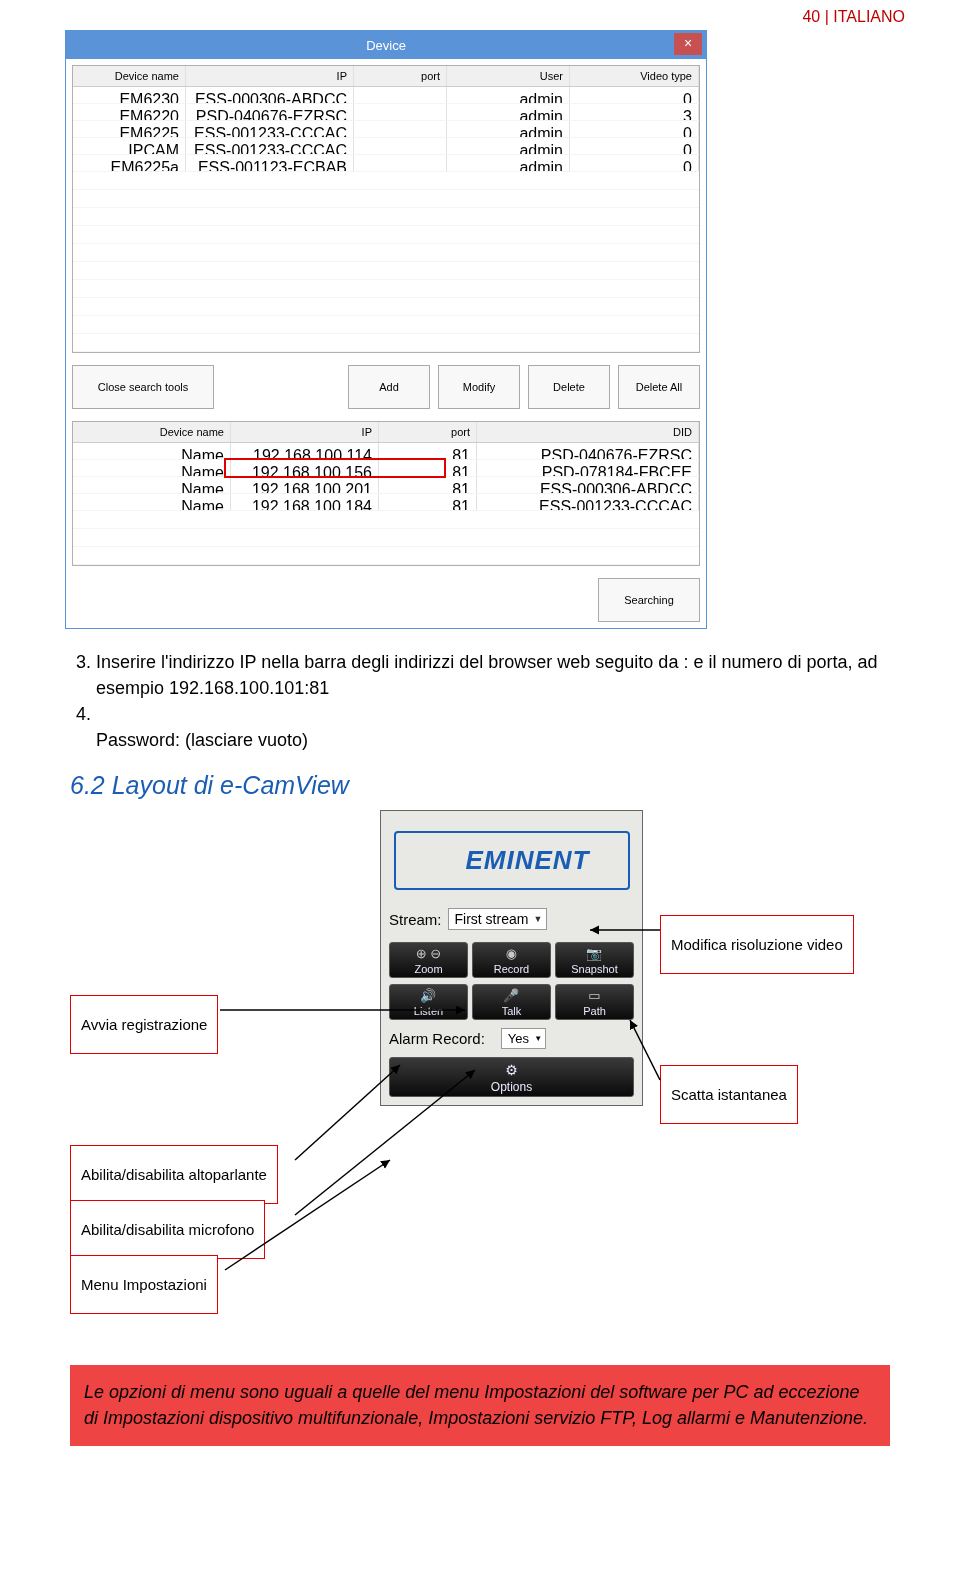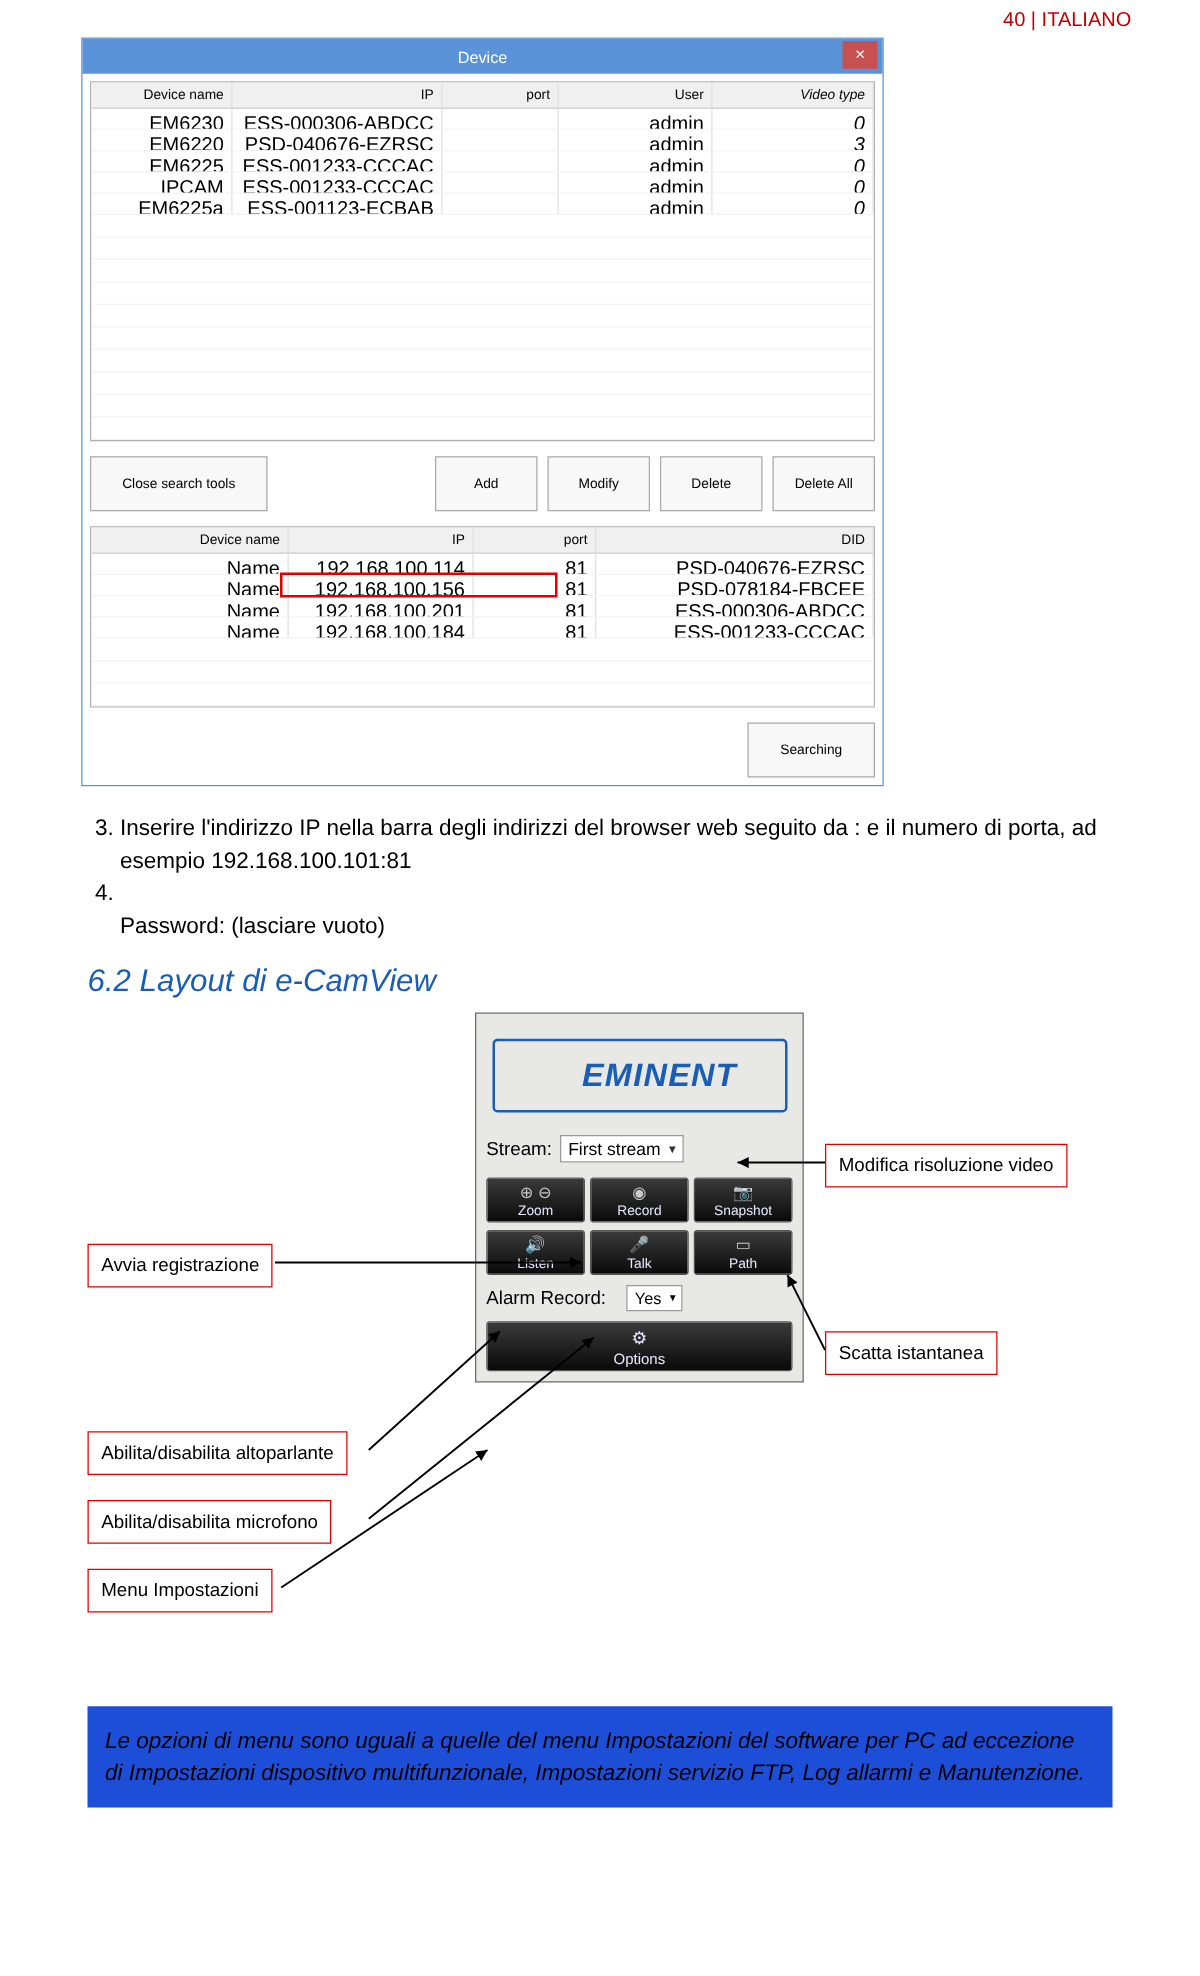--- a/index.html
+++ b/index.html
@@ -69,21 +69,21 @@
     display: flex;
     font-size: 16px;
     border-bottom: 1px solid #f4f4f4;
     height: 16px;
   }
   .grid-row.blank { height: 17px; }
   .col-name   { width: 100px; }
   .col-ip     { width: 155px; }
   .col-port   { width: 80px; }
   .col-user   { width: 110px; }
-  .col-vtype  { flex: 1; font-style: italic; }
+  .col-vtype  { flex: 1; }
   .col2-name  { width: 145px; }
   .col2-ip    { width: 135px; }
   .col2-port  { width: 85px; }
   .col2-did   { flex: 1; }
   .button-row {
     display: flex;
     padding: 6px 6px;
     gap: 8px;
     align-items: center;
   }
@@ -228,27 +228,27 @@
     text-align: center;
     padding: 4px 0 2px 0;
     cursor: pointer;
   }
   .options-btn .ic { font-size: 14px; display:block; margin-bottom:2px; }
   .callout {
     position: absolute;
     border: 1.5px solid #e00000;
     background: #fff;
     font-size: 15px;
-    padding: 8px 10px;
+    padding: 20px 10px;
   }
   .arrow-svg { position: absolute; pointer-events:none; }
   .arrowhead { fill:#000; }
   .footer-note {
     margin: 20px 70px 40px 70px;
-    background: #1d4ed8;
+    background: #ef4444;
     padding: 14px 14px;
     font-style: italic;
     font-size: 18px;
     line-height: 1.45;
   }
 </style>
 </head>
 <body>
 
 <div class="page-header">40 | ITALIANO</div>

